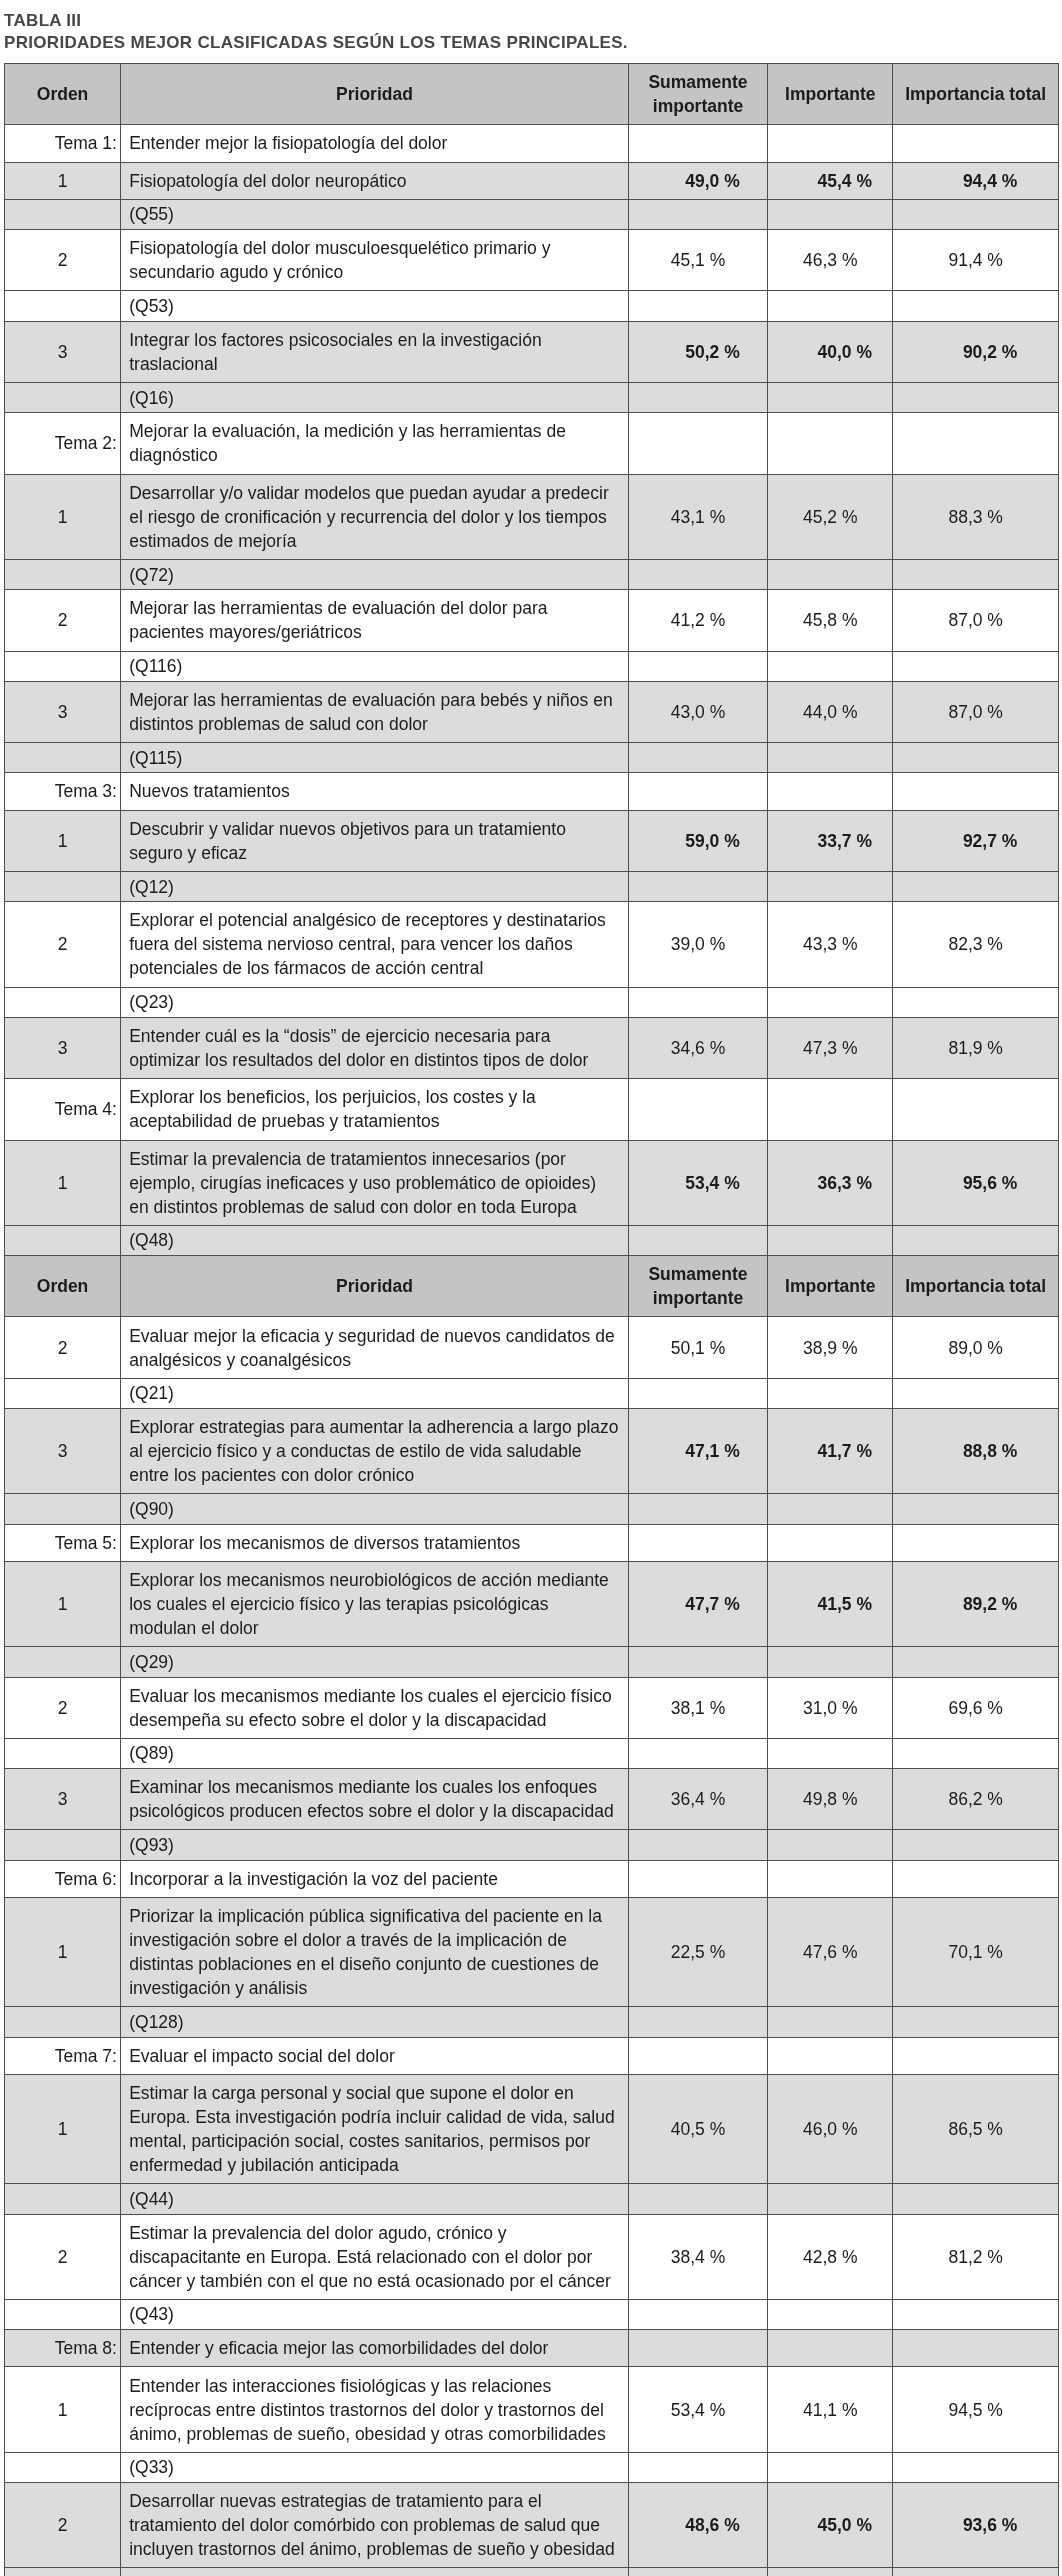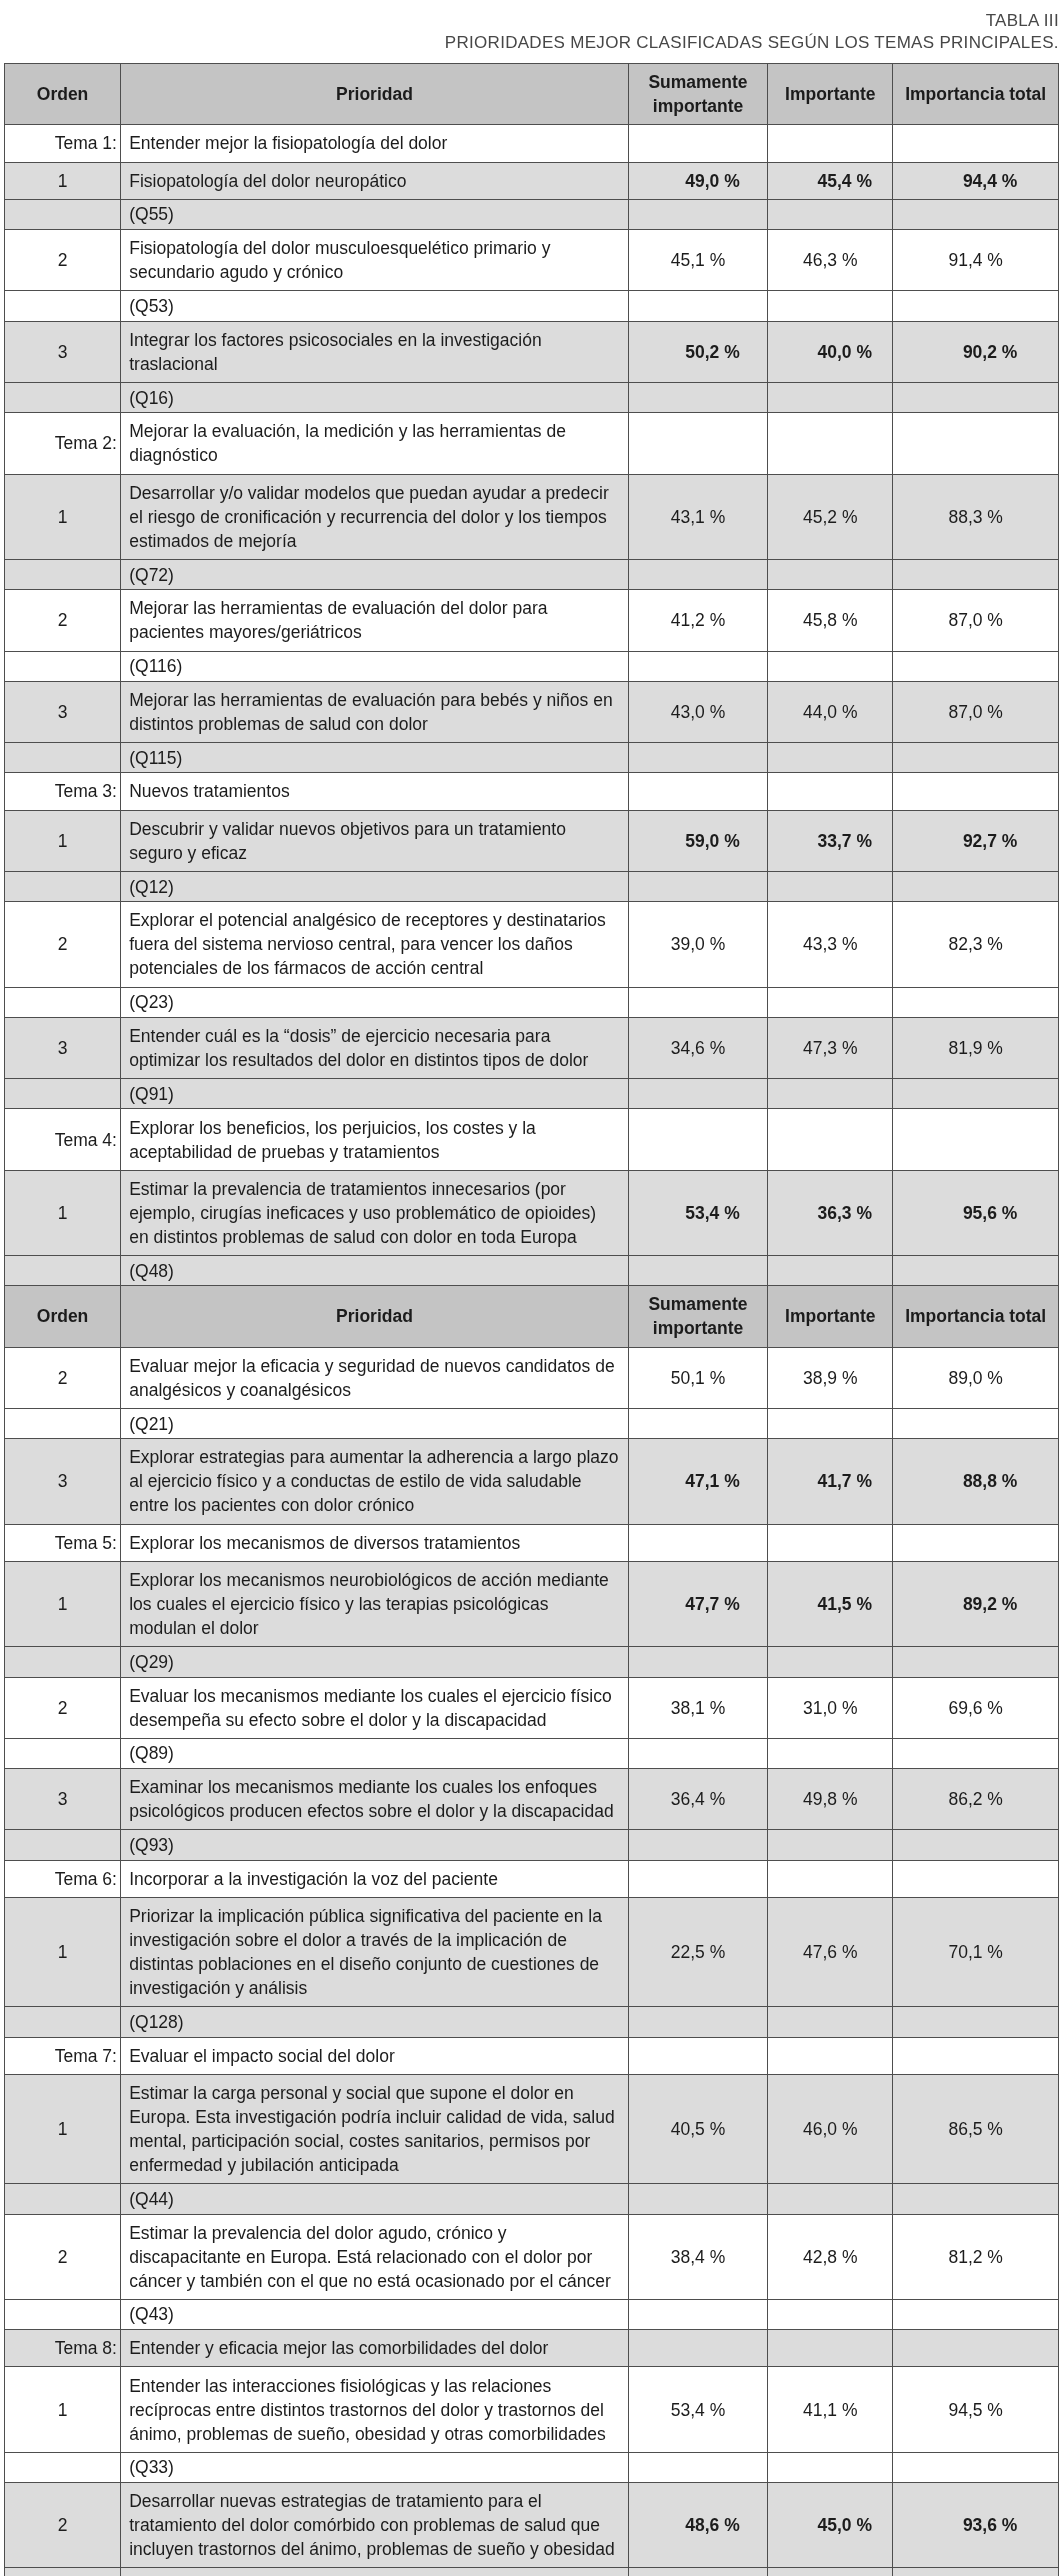--- a/index.html
+++ b/index.html
@@ -6,26 +6,27 @@
   html, body { background: #ffffff; }
   body {
     width: 1063px;
     min-height: 3371px;
     font-family: "Liberation Sans", sans-serif;
     color: #1c1c1c;
   }
   .page { padding: 8.2px 4.1px 15.5px; }
 
   .title-block {
-    text-align: right;
+    text-align: left;
     color: #474747;
     font-size: 17px;
     line-height: 21.6px;
     letter-spacing: 0.3px;
     margin: 2.1px 0 9.3px;
+    font-weight: bold;
   }
 
   table.main {
     width: 100%;
     border-collapse: collapse;
     table-layout: fixed;
   }
   td, th {
     border: 1px solid #4e4e4e;
     vertical-align: middle;
@@ -206,27 +207,20 @@
           <td class="pct"></td>
           <td class="pct"></td>
         </tr>
         <tr class="priority-row shaded">
           <td class="orden">3</td>
           <td class="priority">Entender cuál es la “dosis” de ejercicio necesaria para optimizar los resultados del dolor en distintos tipos de dolor</td>
           <td class="pct">34,6 %</td>
           <td class="pct">47,3 %</td>
           <td class="pct">81,9 %</td>
         </tr>
-        <tr class="code-row shaded">
-          <td class="orden"></td>
-          <td class="priority code">(Q91)</td>
-          <td class="pct"></td>
-          <td class="pct"></td>
-          <td class="pct"></td>
-        </tr>
         <tr class="tema-row">
           <td class="orden tema-label">Tema 4:</td>
           <td class="priority">Explorar los beneficios, los perjuicios, los costes y la aceptabilidad de pruebas y tratamientos</td>
           <td class="pct"></td>
           <td class="pct"></td>
           <td class="pct"></td>
         </tr>
         <tr class="priority-row shaded bold-row">
           <td class="orden">1</td>
           <td class="priority">Estimar la prevalencia de tratamientos innecesarios (por ejemplo, cirugías ineficaces y uso problemático de opioides) en distintos problemas de salud con dolor en toda Europa</td>
@@ -262,20 +256,27 @@
           <td class="pct"></td>
           <td class="pct"></td>
         </tr>
         <tr class="priority-row shaded bold-row">
           <td class="orden">3</td>
           <td class="priority">Explorar estrategias para aumentar la adherencia a largo plazo al ejercicio físico y a conductas de estilo de vida saludable entre los pacientes con dolor crónico</td>
           <td class="pct">47,1 %</td>
           <td class="pct">41,7 %</td>
           <td class="pct">88,8 %</td>
         </tr>
+        <tr class="code-row shaded">
+          <td class="orden"></td>
+          <td class="priority code">(Q90)</td>
+          <td class="pct"></td>
+          <td class="pct"></td>
+          <td class="pct"></td>
+        </tr>
         <tr class="tema-row">
           <td class="orden tema-label">Tema 5:</td>
           <td class="priority">Explorar los mecanismos de diversos tratamientos</td>
           <td class="pct"></td>
           <td class="pct"></td>
           <td class="pct"></td>
         </tr>
         <tr class="priority-row shaded bold-row">
           <td class="orden">1</td>
           <td class="priority">Explorar los mecanismos neurobiológicos de acción mediante los cuales el ejercicio físico y las terapias psicológicas modulan el dolor</td>

